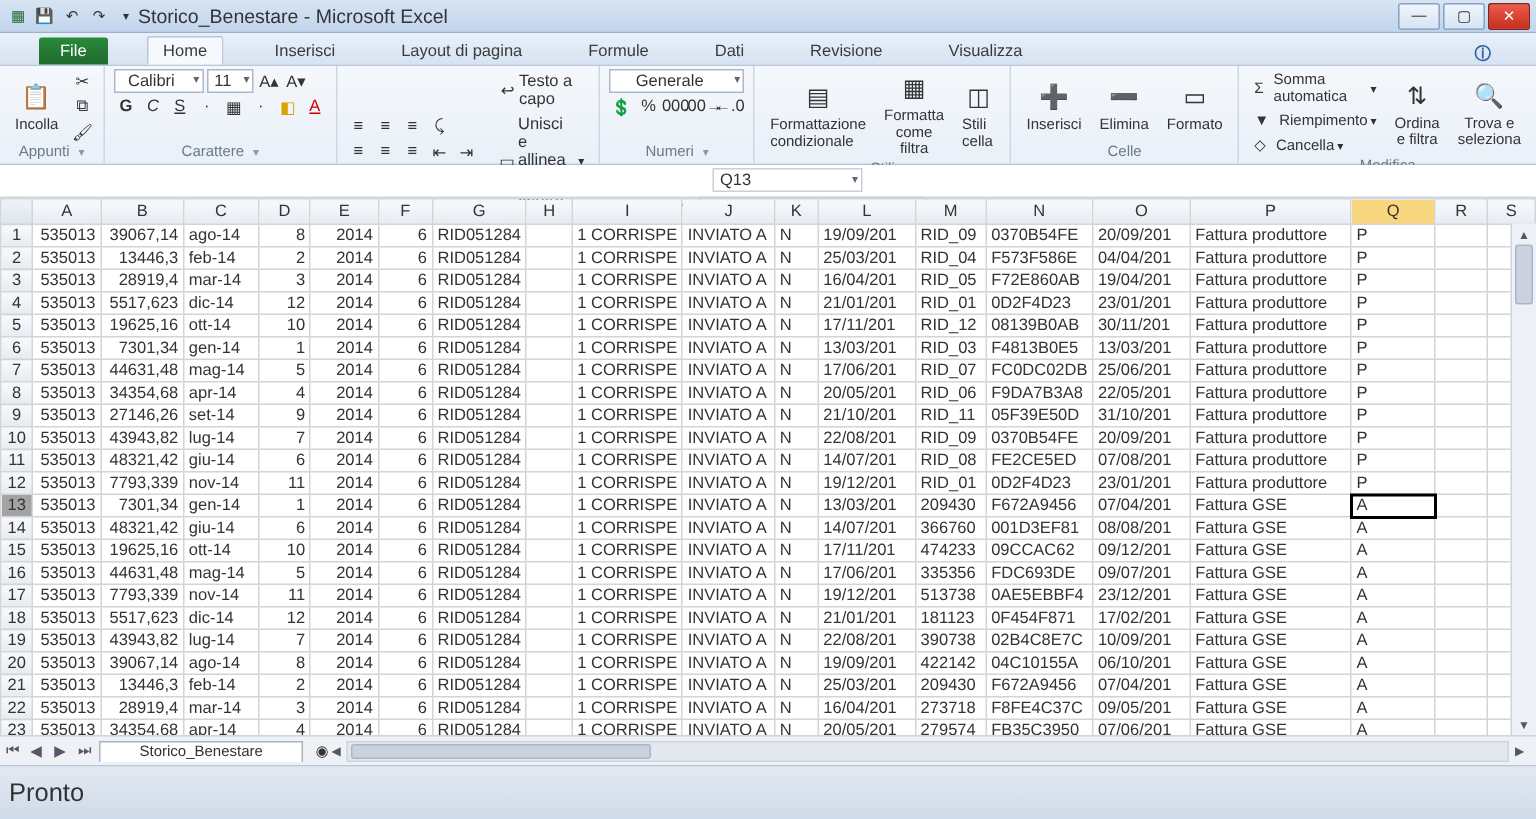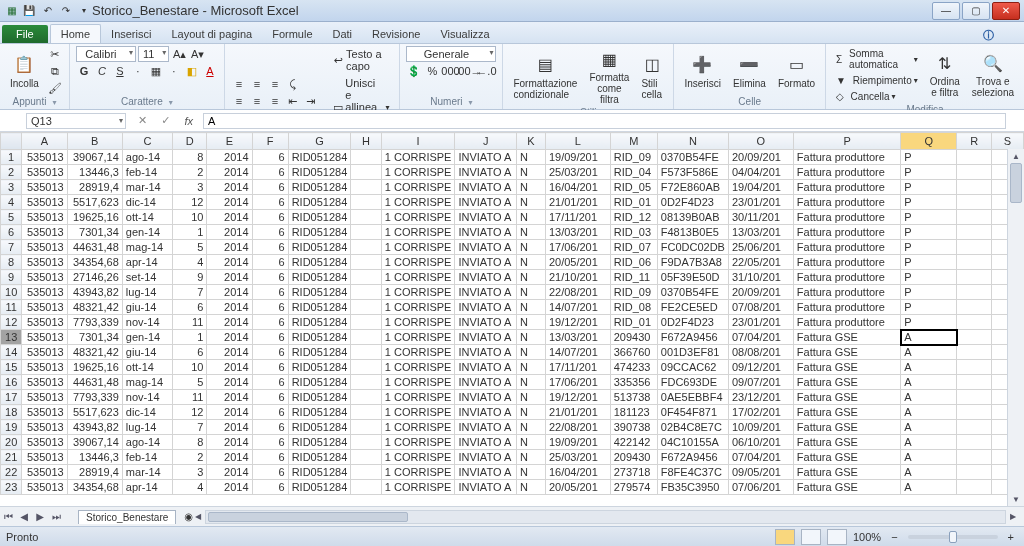--- a/index.html
+++ b/index.html
@@ -9,42 +9,42 @@
 .titlebar { background: linear-gradient(#d7e4f2,#c2d5ed); height: 22px; display: flex; align-items: center; padding: 0 4px; border-bottom: 1px solid #9bb0cc; }
 .titlebar .qat { display: flex; gap: 2px; align-items: center; }
 .titlebar .qat span { width: 16px; height: 16px; display: inline-flex; align-items: center; justify-content: center; font-size: 10px; }
 .titlebar .title { flex: 1; text-align: left; font-size: 13px; color: #333; }
 .winbtns { display: flex; gap: 2px; }
 .winbtn { width: 28px; height: 18px; background: linear-gradient(#f0f5fb,#d6e3f2); border: 1px solid #8aa4c6; border-radius: 2px; display: flex; align-items: center; justify-content: center; font-size: 10px; }
 .winbtn.close { background: linear-gradient(#ef5a4a,#c62f1f); border-color: #8d1e12; color: #fff; }
 
 
 .tabs { background: linear-gradient(#e9f0f9,#d6e3f2); height: 22px; display: flex; align-items: flex-end; padding-left: 2px; border-bottom: 1px solid #b8c7da; }
-.tab { padding: 3px 10px; font-size: 11px; color: #3b3b3b; cursor: pointer; }
+.tab { padding: 3px 10px; font-size: 11px; color: #3b3b3b; cursor: pointer; margin-left: 24px; }
 .tab.file { background: linear-gradient(#2a8a3a,#1f6a2c); color: #fff; border-radius: 2px 2px 0 0; padding: 3px 14px; margin-right: 2px; }
 .tab.active { background: #f5f8fc; border: 1px solid #b8c7da; border-bottom: none; border-radius: 2px 2px 0 0; }
 .tabs .helpbtn { margin-left: auto; margin-right: 24px; color: #2b5ea3; font-weight: bold; padding: 0 6px; }
 
 
 .ribbon { background: linear-gradient(#f5f8fc,#e9f0f8); height: 66px; display: flex; border-bottom: 1px solid #b8c7da; }
 .group { border-right: 1px solid #cdd8e6; padding: 2px 6px 0 6px; display: flex; flex-direction: column; align-items: center; justify-content: space-between; }
 .group .controls { display: flex; gap: 4px; align-items: center; flex: 1; }
 .group .label { font-size: 10px; color: #6a7a8c; padding-bottom: 2px; display: flex; align-items: center; gap: 4px; }
 .group .label .dl::after { content: "▾"; font-size: 8px; color: #8a98aa; margin-left: 2px; }
 .btn { border: 1px solid transparent; padding: 1px 3px; border-radius: 2px; cursor: pointer; }
 .bigbtn { display: flex; flex-direction: column; align-items: center; gap: 2px; font-size: 10px; padding: 2px 4px; cursor: pointer; }
 .bigbtn .ico { width: 22px; height: 22px; display: flex; align-items: center; justify-content: center; font-size: 16px; }
 .combo { border: 1px solid #abb8ca; background: #fff; padding: 1px 14px 1px 4px; font-size: 11px; position: relative; min-width: 60px; text-align: center; }
 .combo::after { content: "▾"; position: absolute; right: 2px; top: 1px; font-size: 8px; color: #666; }
 .stack { display: flex; flex-direction: column; gap: 1px; }
 .row { display: flex; gap: 2px; align-items: center; }
 .ico-s { width: 16px; height: 16px; display: inline-flex; align-items: center; justify-content: center; font-size: 11px; }
 
 
-.fbar { height: 22px; border-bottom: 1px solid #d0d7e1; display: flex; align-items: center; background: #fff; }
+.fbar { height: 22px; border-bottom: 1px solid #d0d7e1; display: flex; align-items: center; background: #fff; flex-direction: column; }
 .namebox { width: 100px; border: 1px solid #c8d0db; margin: 2px 0 2px 26px; padding: 1px 4px; font-size: 11px; position: relative; }
 .namebox::after { content: "▾"; position: absolute; right: 2px; top: 2px; font-size: 8px; color: #666; }
 .fxarea { display: flex; align-items: center; gap: 6px; margin-left: 8px; flex: 1; }
 .fxarea .fx { font-style: italic; font-size: 11px; color: #555; }
 .fxarea input { border: 1px solid #c8d0db; flex: 1; padding: 1px 4px; font-size: 11px; margin-right: 18px; }
 
 
 .gridwrap { flex: 1; overflow: hidden; position: relative; display: flex; flex-direction: column; }
 .grid { border-collapse: collapse; font-size: 11px; width: 100%; }
 .grid th, .grid td { border: 1px solid #d4d4d4; padding: 0 3px; height: 15px; white-space: nowrap; overflow: hidden; }
@@ -58,28 +58,28 @@
 .colQ { background: #f9d77e !important; }
 .vscroll { position: absolute; right: 0; top: 17px; bottom: 0; width: 17px; background: #eef1f5; border-left: 1px solid #cdd5df; }
 .vscroll .thumb { position: absolute; left: 2px; right: 2px; top: 14px; height: 40px; background: #c9d2de; border: 1px solid #aab7c9; border-radius: 2px; }
 .vscroll .arr { position: absolute; left: 0; right: 0; height: 14px; display: flex; align-items: center; justify-content: center; font-size: 8px; color: #556; }
 .vscroll .up { top: 0; } .vscroll .down { bottom: 0; }
 
 
 .sheettabs { height: 20px; background: #eef1f5; border-top: 1px solid #cdd5df; display: flex; align-items: center; font-size: 10px; position: relative; }
 .navbtns { display: flex; }
 .navbtns span { width: 16px; text-align: center; cursor: pointer; color: #556; }
-.sheet-tab { background: #fff; border: 1px solid #a8b4c4; border-bottom: none; padding: 1px 7px; margin-left: 14px; }
+.sheet-tab { background: #fff; border: 1px solid #a8b4c4; border-bottom: none; padding: 1px 26px; margin-left: 2px; }
 .hscroll { flex: 1; margin: 0 18px 0 8px; height: 14px; background: #e3e8ef; border: 1px solid #cdd5df; position: relative; }
 .hscroll .thumb { position: absolute; left: 2px; top: 1px; bottom: 1px; width: 200px; background: #c9d2de; border: 1px solid #aab7c9; border-radius: 2px; }
 .hscroll .arr { position: absolute; top: 0; bottom: 0; width: 14px; display: flex; align-items: center; justify-content: center; font-size: 8px; color: #556; }
 .hscroll .larr { left: -15px; } .hscroll .rarr { right: -15px; }
 
 
-.status { height: 20px; background: linear-gradient(#e2e9f2,#cfdbea); border-top: 1px solid #b8c7da; display: flex; align-items: center; font-size: 11px; padding: 0 6px; }
+.status { height: 36px; background: linear-gradient(#e2e9f2,#cfdbea); border-top: 1px solid #b8c7da; display: flex; align-items: center; font-size: 17px; padding: 0 6px; }
 .status .right { margin-left: auto; display: flex; align-items: center; gap: 6px; }
 .viewbtn { width: 20px; height: 16px; border: 1px solid #a8b4c4; background: #f2f6fb; }
 .viewbtn.active { background: #f9d77e; }
 .zoom-slider { width: 90px; height: 4px; background: #c9d2de; position: relative; border-radius: 2px; }
 .zoom-slider .knob { position: absolute; left: 50%; top: -4px; width: 8px; height: 12px; background: #f2f6fb; border: 1px solid #8aa0bc; border-radius: 2px; transform: translateX(-50%); }
 
 
 .cA{width:46px}.cB{width:56px}.cC{width:52px}.cD{width:40px}.cE{width:50px}.cF{width:44px}.cG{width:62px}.cH{width:36px}
 .cI{width:58px}.cJ{width:62px}.cK{width:34px}.cL{width:68px}.cM{width:48px}.cN{width:62px}.cO{width:68px}.cP{width:112px}
 .cQ{width:70px}.cR{width:42px}.cS{width:38px}
@@ -838,24 +838,13 @@
   <span class="btn" style="margin-left:4px">◉</span>
   <div class="hscroll">
     <div class="arr larr">◀</div>
     <div class="thumb"></div>
     <div class="arr rarr">▶</div>
   </div>
 </div>
 
 <div class="status">
   <span>Pronto</span>
-  <div class="right">
-    <div class="viewbtn active"></div>
-    <div class="viewbtn"></div>
-    <div class="viewbtn"></div>
-    <span>100%</span>
-    <span class="btn">−</span>
-    <div class="zoom-slider">
-        <div class="knob"></div>
-      </div>
-    <span class="btn">+</span>
-  </div>
 </div>
 
 </body></html>

